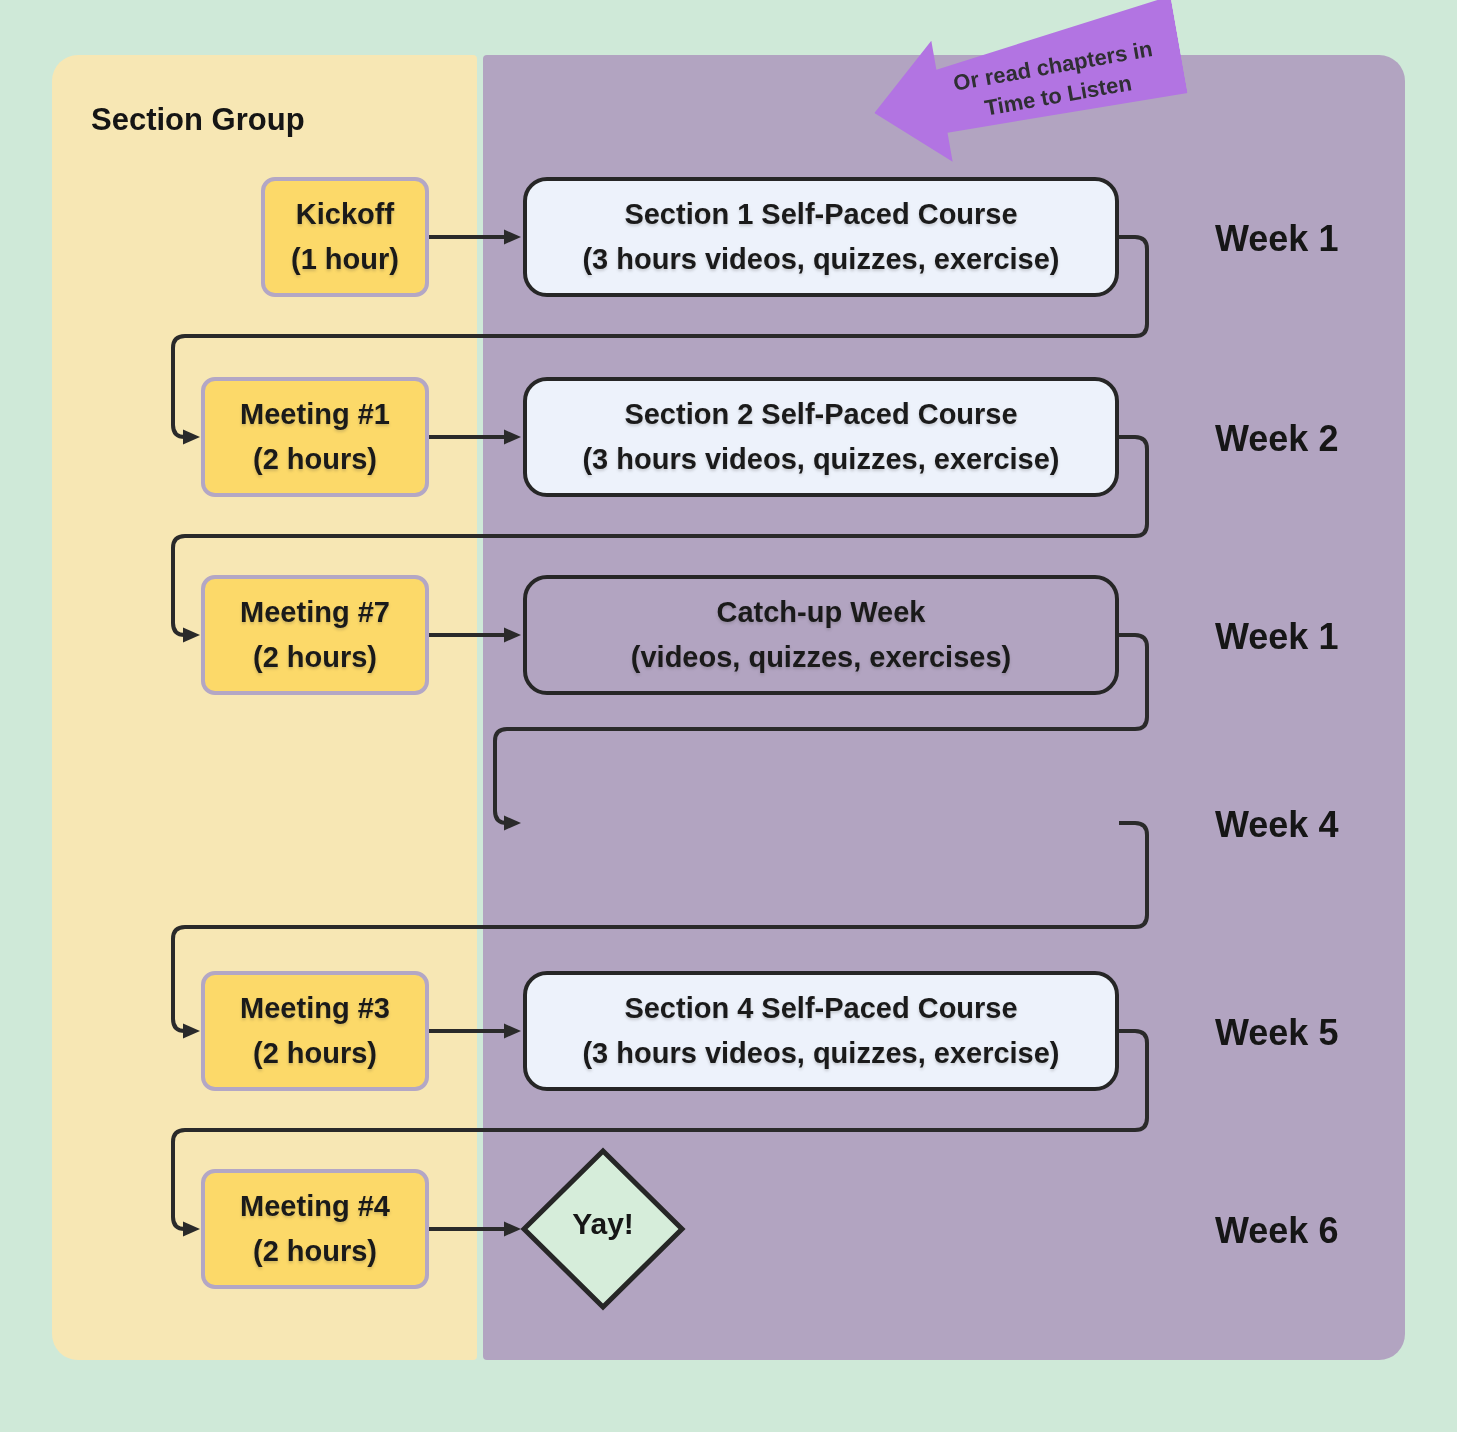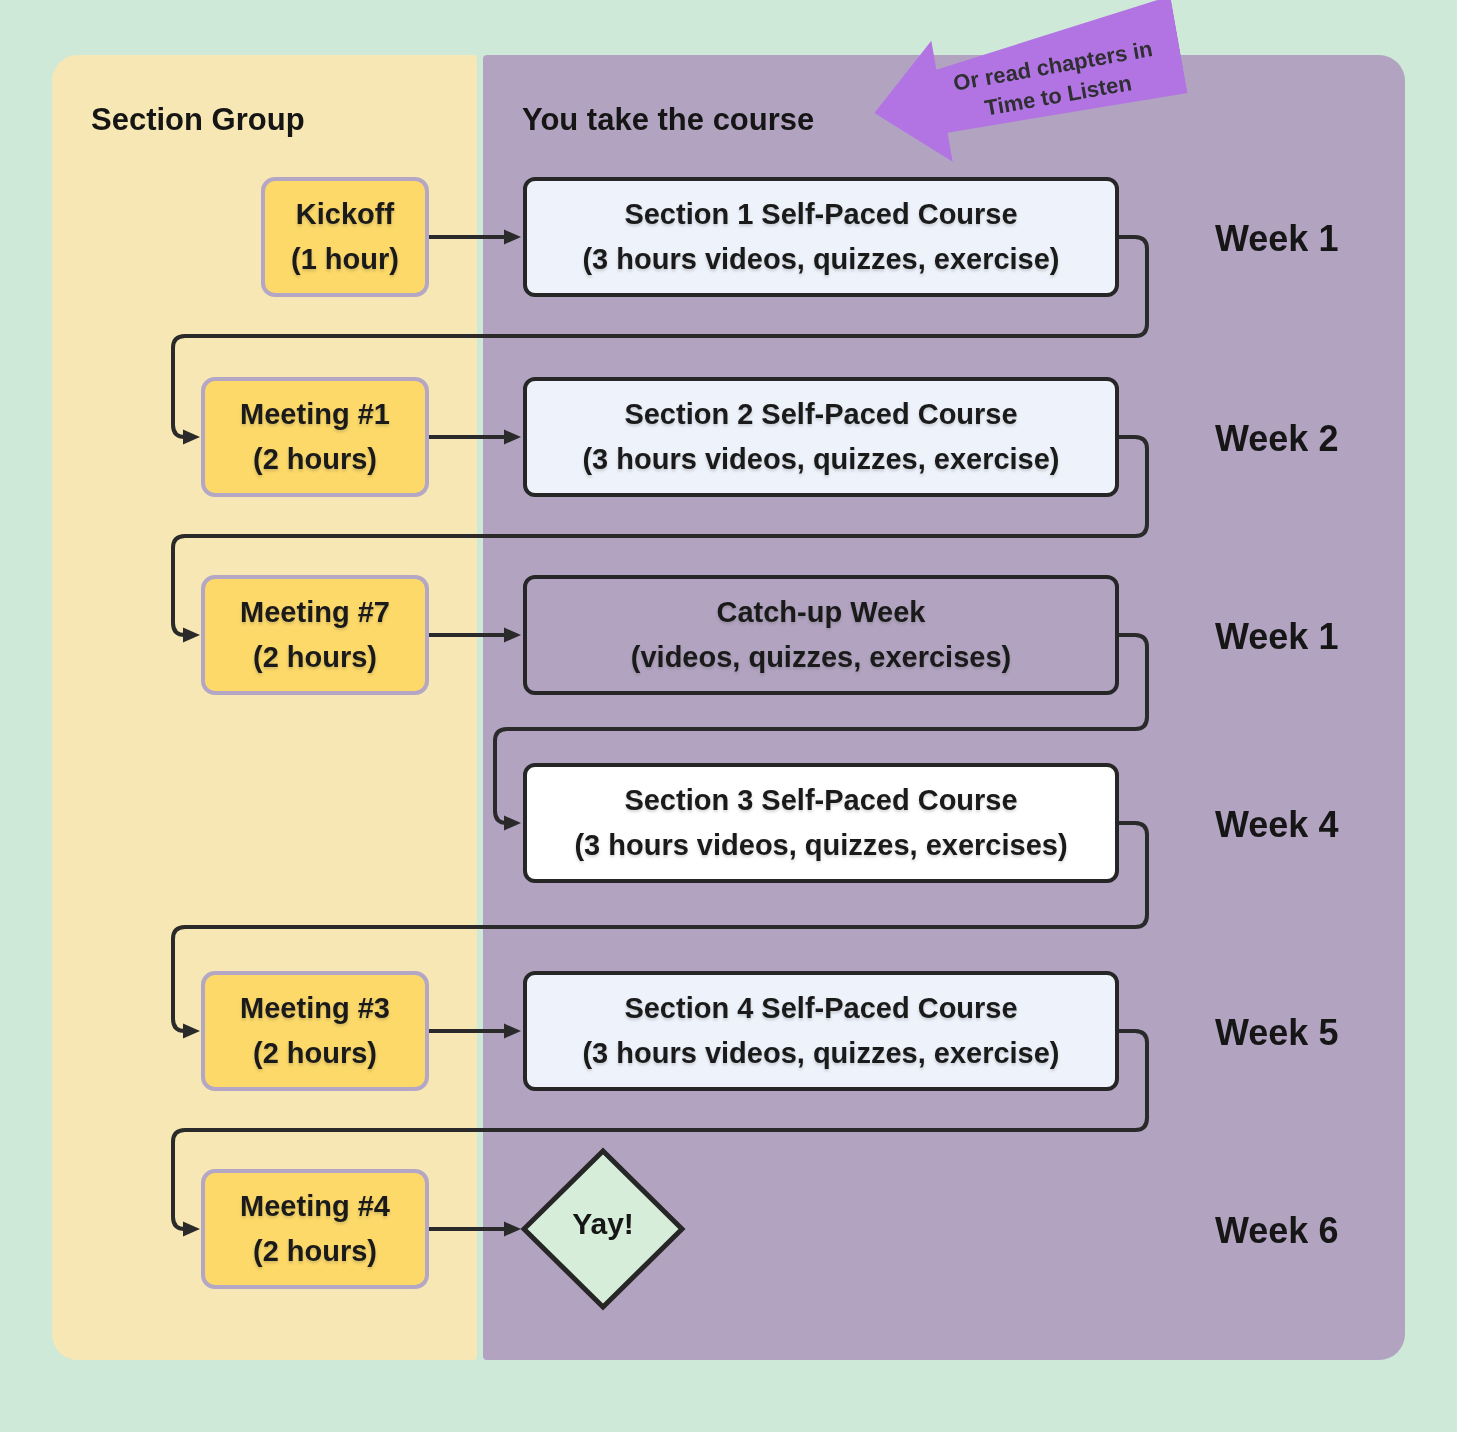--- a/index.html
+++ b/index.html
@@ -15,21 +15,21 @@
   }
   .hdr-practice{left:91px;}
   .hdr-course{left:522px;}
   .pnode{
     position:absolute;width:228px;height:120px;background:#fcd969;
     border:4px solid #b3a7c5;border-radius:14px;box-sizing:border-box;
     display:flex;flex-direction:column;justify-content:center;align-items:center;
   }
   .cnode{
     position:absolute;width:596px;height:120px;
-    border:4.5px solid #262626;border-radius:12px;box-sizing:border-box;
+    border:4.5px solid #262626;border-radius:24px;box-sizing:border-box;
     display:flex;flex-direction:column;justify-content:center;align-items:center;
   }
   .pnode .t,.pnode .s,.cnode .t,.cnode .s{
     font-size:29px;font-weight:bold;line-height:45px;white-space:nowrap;
     text-shadow:0 2px 3px rgba(60,60,60,0.22);
   }
   .week{
     position:absolute;left:1215px;width:170px;font-size:36px;font-weight:bold;
     color:#161616;white-space:nowrap;
   }
@@ -49,21 +49,20 @@
 </style>
 </head>
 <body>
 
 <div class="canvas">
 
   <div class="panel panel-practice"></div>
   <div class="panel panel-course"></div>
 
   <div class="panel-header hdr-practice">Section Group</div>
-  <div class="panel-header hdr-course">You take the course</div>
 
   <svg class="flow-svg" width="1457" height="1432" viewBox="0 0 1457 1432">
     <g fill="none" stroke="#2a2a2a" stroke-width="4">
       <path d="M 429 237 H 504"></path>
       <path d="M 1119 237 H 1135 Q 1147 237 1147 249 V 324 Q 1147 336 1135 336 H 185 Q 173 336 173 348 V 425 Q 173 437 185 437"></path>
       <path d="M 429 437 H 504"></path>
       <path d="M 1119 437 H 1135 Q 1147 437 1147 449 V 524 Q 1147 536 1135 536 H 185 Q 173 536 173 548 V 623 Q 173 635 185 635"></path>
       <path d="M 429 635 H 504"></path>
       <path d="M 1119 635 H 1135 Q 1147 635 1147 647 V 717 Q 1147 729 1135 729 H 507 Q 495 729 495 741 V 811 Q 495 823 507 823"></path>
       <path d="M 1119 823 H 1135 Q 1147 823 1147 835 V 915 Q 1147 927 1135 927 H 185 Q 173 927 173 939 V 1019 Q 173 1031 185 1031"></path>
@@ -117,24 +116,20 @@
     <div class="s">(3 hours videos, quizzes, exercise)</div>
   </div>
   <div class="cnode" style="left: 523px; top: 377px; background: rgb(237, 242, 251);">
     <div class="t">Section 2 Self-Paced Course</div>
     <div class="s">(3 hours videos, quizzes, exercise)</div>
   </div>
   <div class="cnode" style="left: 523px; top: 575px; background: transparent;">
     <div class="t">Catch-up Week</div>
     <div class="s">(videos, quizzes, exercises)</div>
   </div>
-  <div class="cnode" style="left: 523px; top: 763px; background: rgb(255, 255, 255);">
-    <div class="t">Section 3 Self-Paced Course</div>
-    <div class="s">(3 hours videos, quizzes, exercises)</div>
-  </div>
   <div class="cnode" style="left: 523px; top: 971px; background: rgb(237, 242, 251);">
     <div class="t">Section 4 Self-Paced Course</div>
     <div class="s">(3 hours videos, quizzes, exercise)</div>
   </div>
 
   <div class="yay-label">Yay!</div>
 
   <div class="week" style="top:218px;">Week 1</div>
   <div class="week" style="top:418px;">Week 2</div>
   <div class="week" style="top:616px;">Week 1</div>

